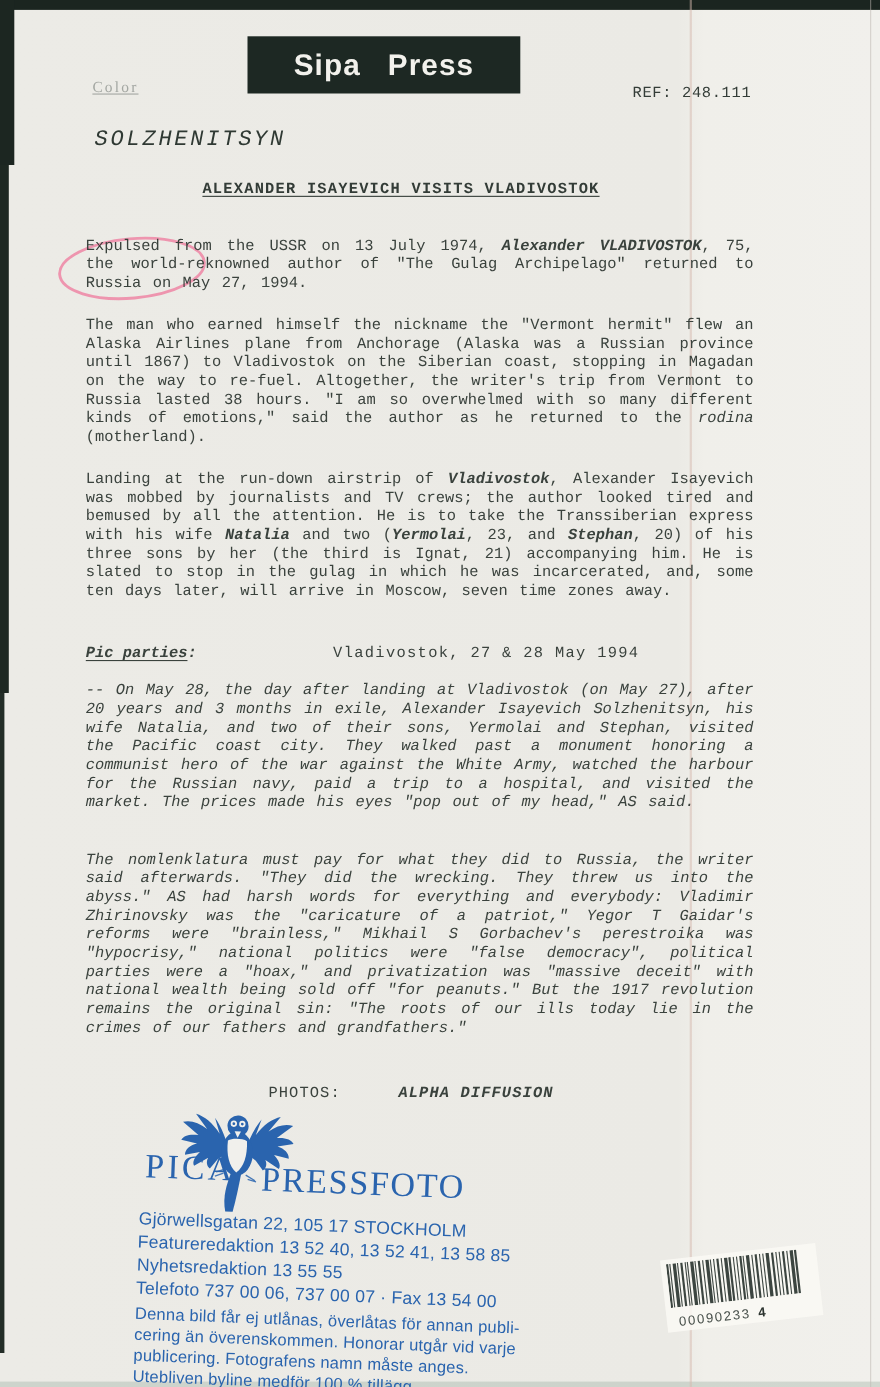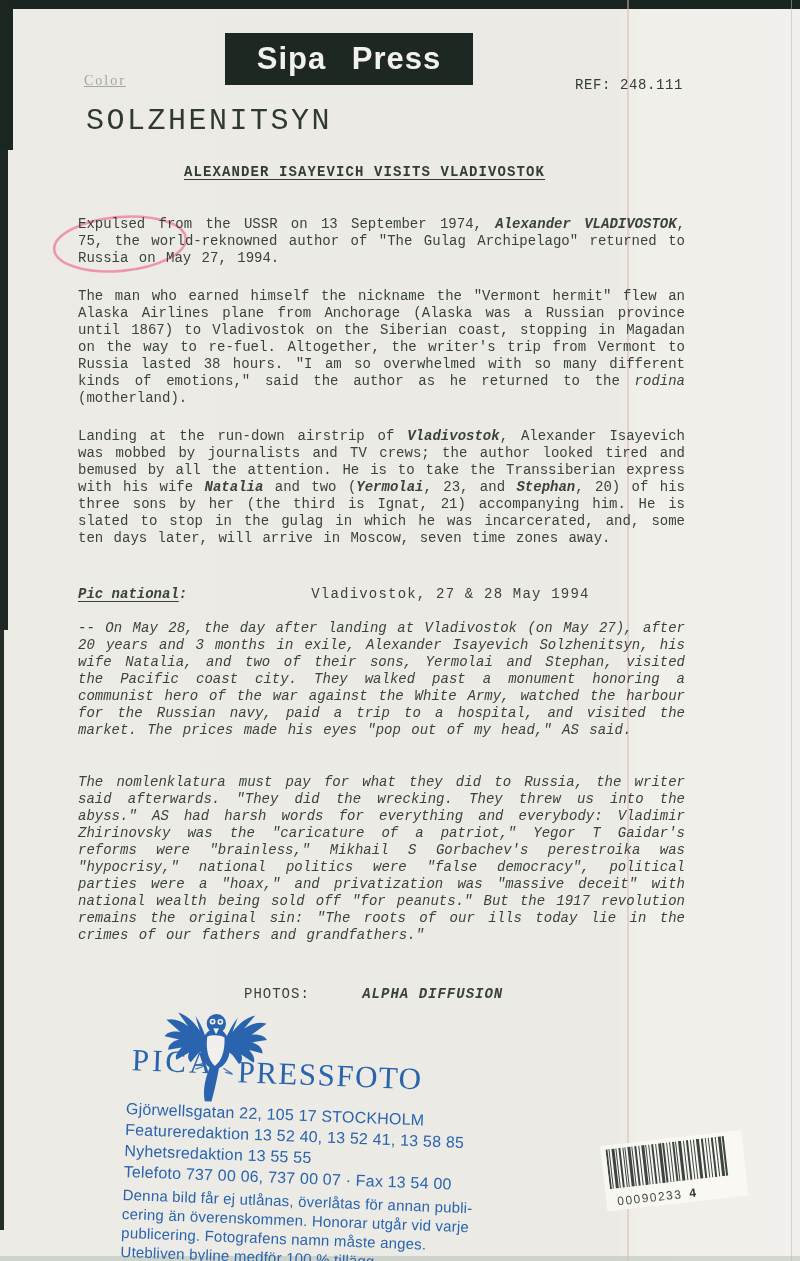--- a/index.html
+++ b/index.html
@@ -15,26 +15,26 @@
   .border-left-1{left:0;top:0;width:13px;height:150px;background:#1c2621;}
   .border-left-2{left:0;top:150px;width:8px;height:480px;background:#1e2822;}
   .border-left-3{left:0;top:630px;width:4px;height:600px;background:#232d27;}
   .border-bottom{left:0;top:1256px;width:800px;height:5px;background:rgba(150,170,155,0.35);}
   .fold-line{left:627px;top:0;width:2px;height:1261px;background:rgba(214,184,174,0.5);}
   .edge-line{left:791px;top:0;width:1px;height:1261px;background:rgba(190,183,176,0.55);}
   
   .sipa-box{left:225px;top:33px;width:248px;height:52px;background:#1d2823;
     display:flex;align-items:center;justify-content:center;}
   .sipa-box span{font-family:"Liberation Sans","DejaVu Sans",sans-serif;font-weight:700;
-    font-size:31px;color:#f2f1ec;letter-spacing:1px;word-spacing:16px;}
+    font-size:27px;color:#f2f1ec;letter-spacing:1px;word-spacing:16px;}
   .color-note{left:84px;top:73px;font-family:"Liberation Serif","DejaVu Serif",serif;
     font-size:14px;letter-spacing:2px;color:rgba(125,130,126,0.65);text-decoration:underline;}
   .ref{left:575px;top:77px;font-size:14px;letter-spacing:0.6px;
     text-underline-offset:3px;color:#343d38;}
-  .headline{left:86px;top:104px;margin:0;font-size:30px;font-weight:400;
+  .headline{left:86px;top:116px;margin:0;font-size:20px;font-weight:400;font-style:italic;
     letter-spacing:2.5px;color:#2f3933;}
   .subtitle{left:184px;top:164px;font-size:14px;font-weight:700;letter-spacing:1.1px;
     text-decoration:underline;text-underline-offset:3px;color:#333c37;}
   
   .body{left:78px;width:607px;margin:0;font-size:14px;line-height:17px;
     text-align:justify;word-spacing:2px;color:#3a423d;}
   .p1{top:216px;} .p2{top:288px;} .p3{top:428px;} .p4{top:592px;margin-top:28px;} .p5{top:774px;}
   .italic{font-style:italic;}
   .r-b{font-weight:700;} .r-i{font-style:italic;}
   .pic-row{left:78px;top:586px;width:607px;display:flex;font-size:14px;}
@@ -84,26 +84,26 @@
   </div>
   <div class="abs color-note">Color</div>
   <div class="abs ref">REF: 248.111</div>
   <h1 class="abs headline">SOLZHENITSYN</h1>
   <div class="abs subtitle">ALEXANDER ISAYEVICH VISITS VLADIVOSTOK</div>
 
   <svg class="abs pink-circle" width="140" height="64" viewBox="0 0 140 64">
     <ellipse cx="70" cy="32" rx="66" ry="27" fill="none" stroke="#ee86a4" stroke-width="2.6" opacity="0.85" transform="rotate(-5 70 32)"></ellipse>
   </svg>
 
-  <p class="abs body p1"><span>Expulsed from the USSR on 13 September 1974, </span><span class="r-b r-i">Alexander VLADIVOSTOK</span><span>, 75, the world-reknowned author of "The Gulag Archipelago" returned to Russia on May 27, 1994.</span></p>
+  <p class="abs body p1"><span>Expulsed from the USSR on 13 July 1974, </span><span class="r-b r-i">Alexander VLADIVOSTOK</span><span>, 75, the world-reknowned author of "The Gulag Archipelago" returned to Russia on May 27, 1994.</span></p>
   <p class="abs body p2"><span>The man who earned himself the nickname the "Vermont hermit" flew an Alaska Airlines plane from Anchorage (Alaska was a Russian province until 1867) to Vladivostok on the Siberian coast, stopping in Magadan on the way to re-fuel. Altogether, the writer's trip from Vermont to Russia lasted 38 hours. "I am so overwhelmed with so many different kinds of emotions," said the author as he returned to the </span><span class="r-i">rodina</span><span> (motherland).</span></p>
   <p class="abs body p3"><span>Landing at the run-down airstrip of </span><span class="r-b r-i">Vladivostok</span><span>, Alexander Isayevich was mobbed by journalists and TV crews; the author looked tired and bemused by all the attention. He is to take the Transsiberian express with his wife </span><span class="r-b r-i">Natalia</span><span> and two (</span><span class="r-b r-i">Yermolai</span><span>, 23, and </span><span class="r-b r-i">Stephan</span><span>, 20) of his three sons by her (the third is Ignat, 21) accompanying him. He is slated to stop in the gulag in which he was incarcerated, and, some ten days later, will arrive in Moscow, seven time zones away.</span></p>
 
   <div class="abs pic-row">
-    <span class="pic-label"><span class="u">Pic national</span><span>:</span></span>
+    <span class="pic-label"><span class="u">Pic parties</span><span>:</span></span>
     <span class="dateline">Vladivostok, 27 &amp; 28 May 1994</span>
   </div>
 
   <p class="abs body italic p4">-- On May 28, the day after landing at Vladivostok (on May 27), after 20 years and 3 months in exile, Alexander Isayevich Solzhenitsyn, his wife Natalia, and two of their sons, Yermolai and Stephan, visited the Pacific coast city. They walked past a monument honoring a communist hero of the war against the White Army, watched the harbour for the Russian navy, paid a trip to a hospital, and visited the market. The prices made his eyes "pop out of my head," AS said.</p>
   <p class="abs body italic p5">The nomlenklatura must pay for what they did to Russia, the writer said afterwards. "They did the wrecking. They threw us into the abyss." AS had harsh words for everything and everybody: Vladimir Zhirinovsky was the "caricature of a patriot," Yegor T Gaidar's reforms were "brainless," Mikhail S Gorbachev's perestroika was "hypocrisy," national politics were "false democracy", political parties were a "hoax," and privatization was "massive deceit" with national wealth being sold off "for peanuts." But the 1917 revolution remains the original sin: "The roots of our ills today lie in the crimes of our fathers and grandfathers."</p>
 
   <div class="abs photos-row">
     <span class="photos-label">PHOTOS:</span>
     <span class="photos-credit">ALPHA DIFFUSION</span>
   </div>

